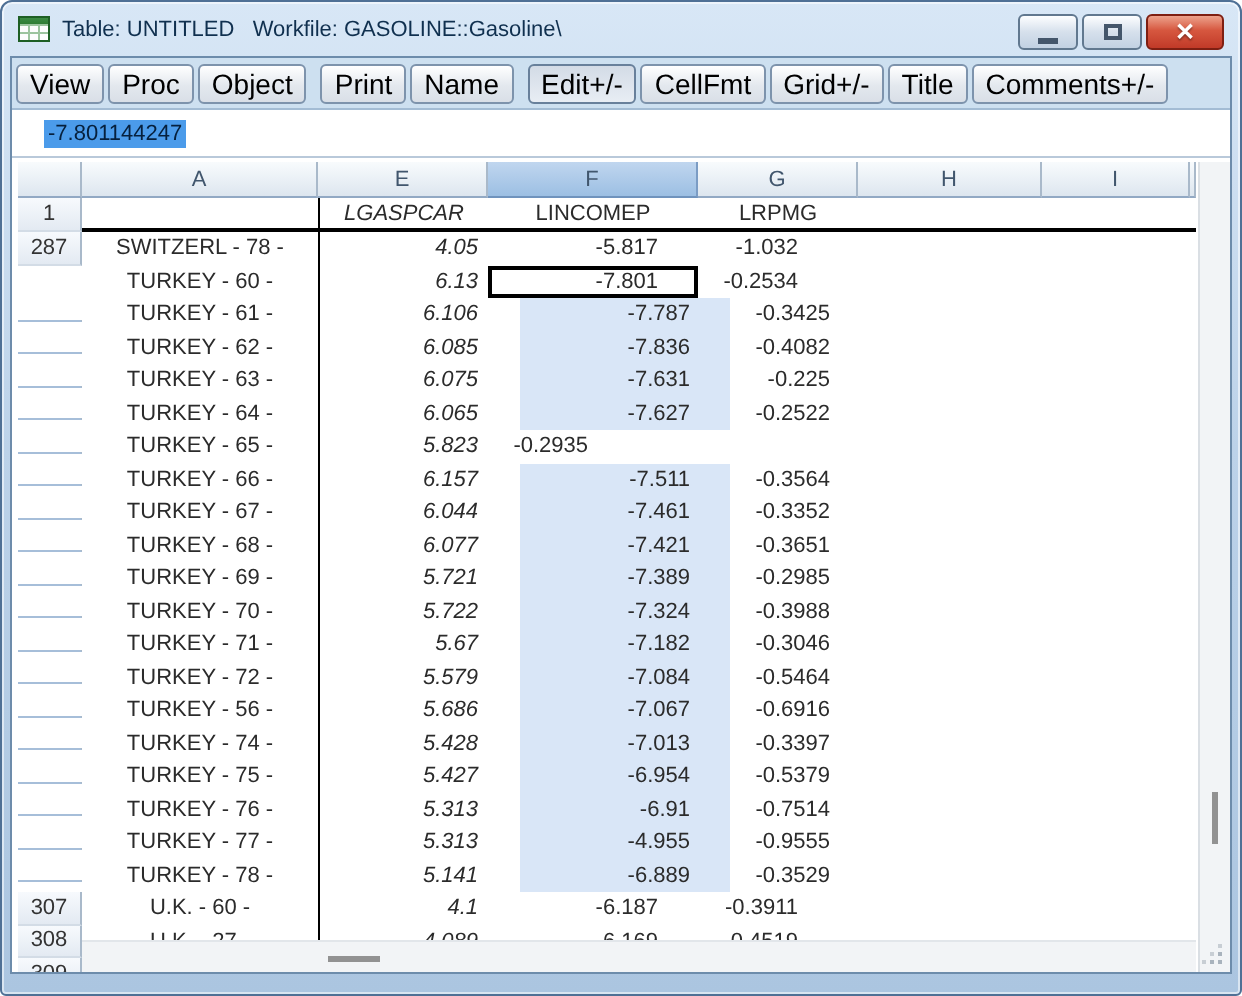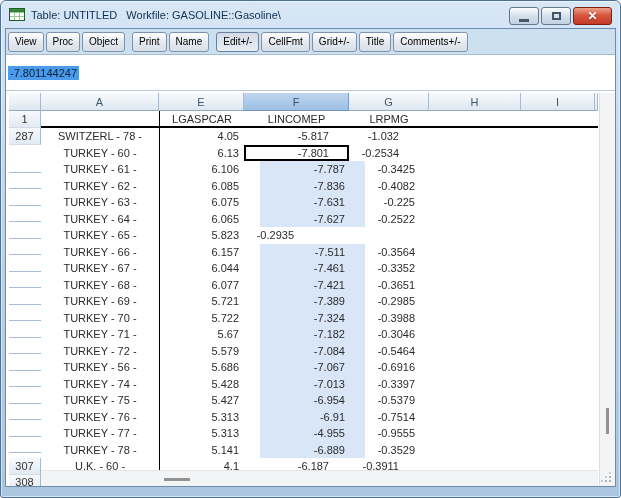--- a/index.html
+++ b/index.html
@@ -34,27 +34,27 @@
   .glyph-restore{width:9px;height:8px;border:2px solid #44566b;background:transparent;}
   .glyph-close{color:#fff;font-size:12px;font-weight:bold;line-height:1;text-shadow:0 1px 1px rgba(0,0,0,.35);}
 
   
   .main{position:absolute; left:4px; right:4px; top:27px; bottom:10px;
         border:1px solid #6d8cab; background:#fff; display:flex; flex-direction:column;}
 
   .toolbar{height:26px; flex:0 0 auto; background:#cde0f0; border-bottom:1px solid #a3bcd4;
            display:flex; align-items:center; padding:0 2px; gap:7px;}
   .tb-group{display:flex; gap:2px;}
-  .tb-btn{height:20px; font-family:inherit; font-size:10px; color:#000; padding:0 6px;
+  .tb-btn{height:20px; font-family:inherit; font-size:14px; color:#000; padding:0 6px;
           background:linear-gradient(#ffffff,#e3e8ee 55%,#d9dfe7);
           border:1px solid #7d93ac; border-radius:3px; white-space:nowrap; cursor:default;}
   .tb-btn.active{background:linear-gradient(#d3dbe6,#e8edf4); border-color:#68809b;}
 
-  .editbar{height:36px; flex:0 0 auto; background:#fff; border-bottom:1px solid #b9c9da;
-           display:flex; align-items:center; padding-left:2px; font-size:11px;}
+  .editbar{height:24px; flex:0 0 auto; background:#fff; border-bottom:1px solid #b9c9da;
+           display:flex; align-items:center; padding-left:16px; font-size:11px;}
   .edit-sel{background:#4b9bea; color:#06203d; padding:1px 2px;}
 
   
   .tablewrap{flex:1 1 auto; position:relative; background:#fff; font-size:11px; color:#2b2b2b; overflow:hidden;}
   .gridarea{position:absolute; left:3px; top:2px; right:17px; bottom:0; overflow:hidden; background:#fff;}
 
   .trow{display:flex; align-items:stretch; height:16.5px;}
   .trow.colhead{height:18px;}
   .trow.series{height:17px;}
 
@@ -73,21 +73,21 @@
 
   .w-a{width:118px; flex:0 0 auto;}
   .w-e{width:85px;  flex:0 0 auto;}
   .w-f{width:105px; flex:0 0 auto;}
   .w-g{width:80px;  flex:0 0 auto;}
   .w-h{width:92px;  flex:0 0 auto;}
   .w-i{width:74px;  flex:0 0 auto;}
   .w-fill{flex:1 1 auto;}
 
   .ca{width:118px; flex:0 0 auto; justify-content:center;}
-  .ce{width:85px;  flex:0 0 auto; justify-content:flex-end; padding-right:5px; border-left:1px solid #000;}
+  .ce{width:85px;  flex:0 0 auto; justify-content:flex-end; padding-right:5px; border-left:1px solid #000;font-style:italic;}
   .cf{width:105px; flex:0 0 auto; justify-content:flex-end; padding-right:20px;}
   .cg{width:80px;  flex:0 0 auto; justify-content:flex-end; padding-right:30px;}
   .cfill{flex:1 1 auto;}
 
   .series .ca,.series .ce,.series .cf,.series .cg,.series .cfill{border-bottom:2px solid #000;}
   .series .ce,.series .cf,.series .cg{justify-content:center; padding:0;}
 
   .cf.hl{background:#d9e6f7;margin-left:16px;}
   .cf.active{background:#fff; box-shadow:inset 0 0 0 2px #000;}
 

